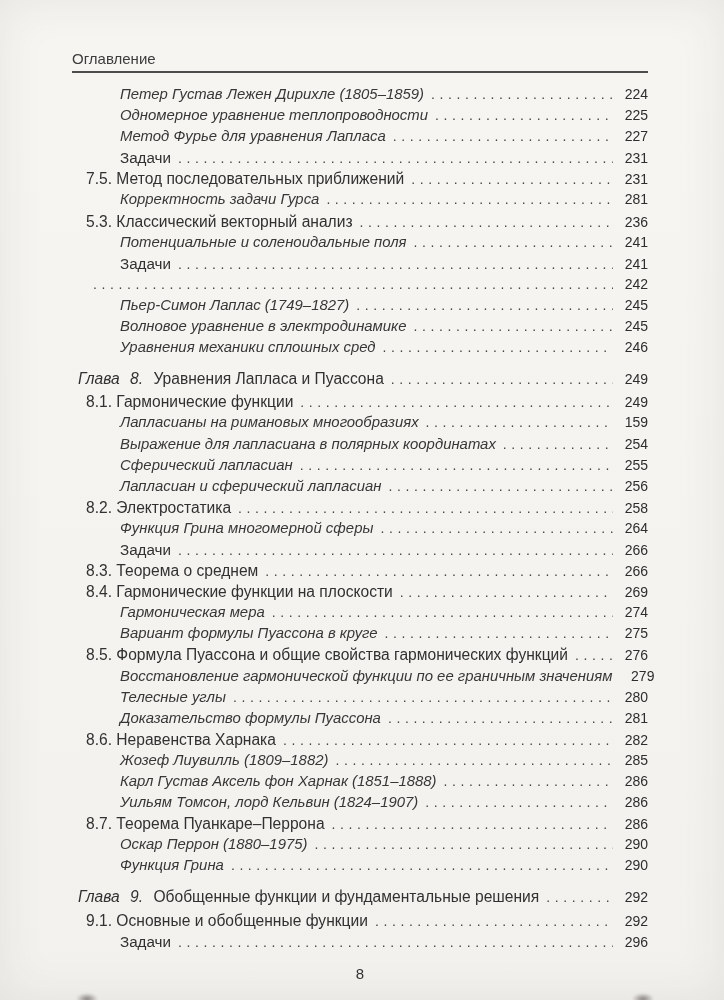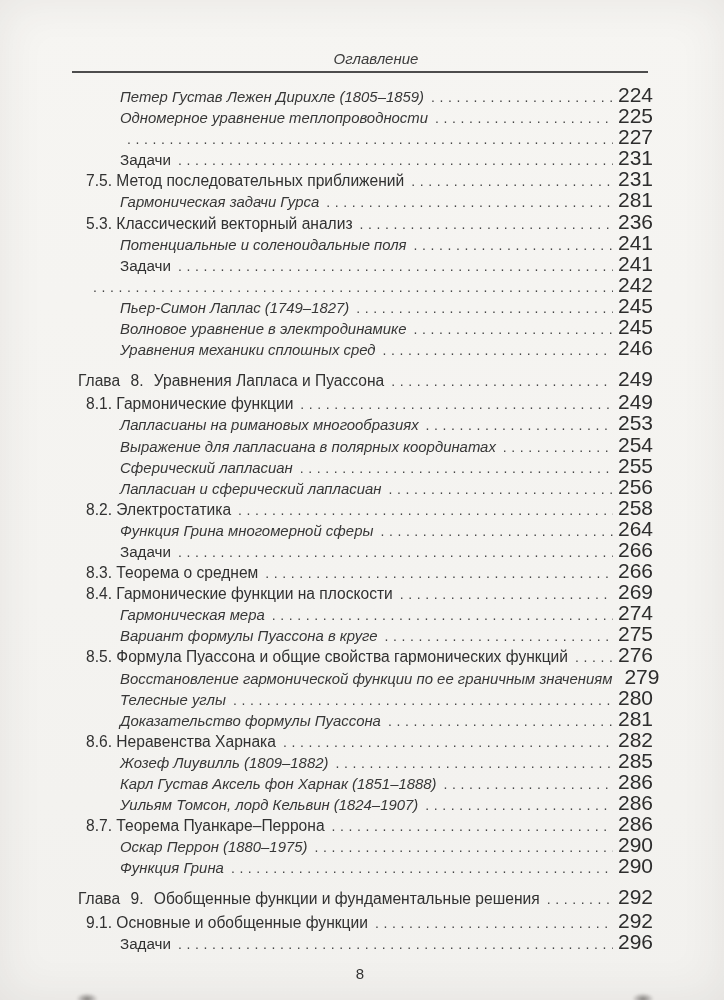--- a/index.html
+++ b/index.html
@@ -13,24 +13,23 @@
     height: 1000px;
     background: linear-gradient(180deg, #f6f5f2 0%, #f4f3f0 60%, #f2f1ee 100%);
     box-shadow: inset 0 0 46px rgba(60,55,50,0.08);
     font-family: "Liberation Sans", "DejaVu Sans", sans-serif;
     color: #333;
     overflow: hidden;
   }
   .running-head {
     position: absolute;
     top: 50px;
-    left: 88px;
+    left: 72px;
     width: 576px;
-    text-align: center;
-    font-style: italic;
+    text-align: left;
     font-size: 15px;
     color: #3c3c3c;
   }
   .head-rule {
     position: absolute;
     top: 71px;
     left: 72px;
     width: 576px;
     height: 2px;
     background: #4d4d4d;
@@ -47,21 +46,21 @@
     line-height: 21.1px;
     height: 21.1px;
     color: #313131;
   }
   .row.chapter {
     margin-top: 10px;
     margin-bottom: 2px;
     padding-left: 6px;
     font-size: 15.6px;
   }
-  .row.chapter .num { word-spacing: 6px; }
+  .row.chapter .num { word-spacing: 6px; font-style: italic; }
   .row.section {
     padding-left: 14px;
     font-size: 15.6px;
   }
   .row.sub {
     padding-left: 48px;
     font-size: 15.2px;
   }
   .row.sub-italic {
     padding-left: 48px;
@@ -82,21 +81,21 @@
     font-style: normal;
     font-size: 14px;
     color: #454545;
   }
   .row.nodots .dots { visibility: hidden; }
   .pagenum {
     margin-left: 2px;
     min-width: 30px;
     text-align: right;
     font-style: normal;
-    font-size: 21px;
+    font-size: 14px;
     color: #2d2d2d;
     white-space: nowrap;
   }
   .folio {
     position: absolute;
     top: 965px;
     left: 72px;
     width: 576px;
     text-align: center;
     font-size: 15px;
@@ -125,35 +124,36 @@
         <span class="entry-text">Петер Густав Лежен Дирихле (1805–1859)</span>
         <span class="dots">........................................................................................................................</span>
         <span class="pagenum">224</span>
       </div>
       <div class="row sub-italic">
         <span class="entry-text">Одномерное уравнение теплопроводности</span>
         <span class="dots">........................................................................................................................</span>
         <span class="pagenum">225</span>
       </div>
       <div class="row sub-italic">
+        <span class="entry-text">Метод Фурье для уравнения Лапласа</span>
         <span class="dots">........................................................................................................................</span>
         <span class="pagenum">227</span>
       </div>
       <div class="row sub">
         <span class="entry-text">Задачи</span>
         <span class="dots">........................................................................................................................</span>
         <span class="pagenum">231</span>
       </div>
       <div class="row section">
         <span class="entry-text"><span class="num">7.5. </span>Метод последовательных приближений</span>
         <span class="dots">........................................................................................................................</span>
         <span class="pagenum">231</span>
       </div>
       <div class="row sub-italic">
-        <span class="entry-text">Гармоническая задачи Гурса</span>
+        <span class="entry-text">Корректность задачи Гурса</span>
         <span class="dots">........................................................................................................................</span>
         <span class="pagenum">281</span>
       </div>
       <div class="row section">
         <span class="entry-text"><span class="num">5.3. </span>Классический векторный анализ</span>
         <span class="dots">........................................................................................................................</span>
         <span class="pagenum">236</span>
       </div>
       <div class="row sub-italic">
         <span class="entry-text">Потенциальные и соленоидальные поля</span>
@@ -190,21 +190,21 @@
         <span class="pagenum">249</span>
       </div>
       <div class="row section">
         <span class="entry-text"><span class="num">8.1. </span>Гармонические функции</span>
         <span class="dots">........................................................................................................................</span>
         <span class="pagenum">249</span>
       </div>
       <div class="row sub-italic">
         <span class="entry-text">Лапласианы на римановых многообразиях</span>
         <span class="dots">........................................................................................................................</span>
-        <span class="pagenum">253</span>
+        <span class="pagenum">159</span>
       </div>
       <div class="row sub-italic">
         <span class="entry-text">Выражение для лапласиана в полярных координатах</span>
         <span class="dots">........................................................................................................................</span>
         <span class="pagenum">254</span>
       </div>
       <div class="row sub-italic">
         <span class="entry-text">Сферический лапласиан</span>
         <span class="dots">........................................................................................................................</span>
         <span class="pagenum">255</span>

